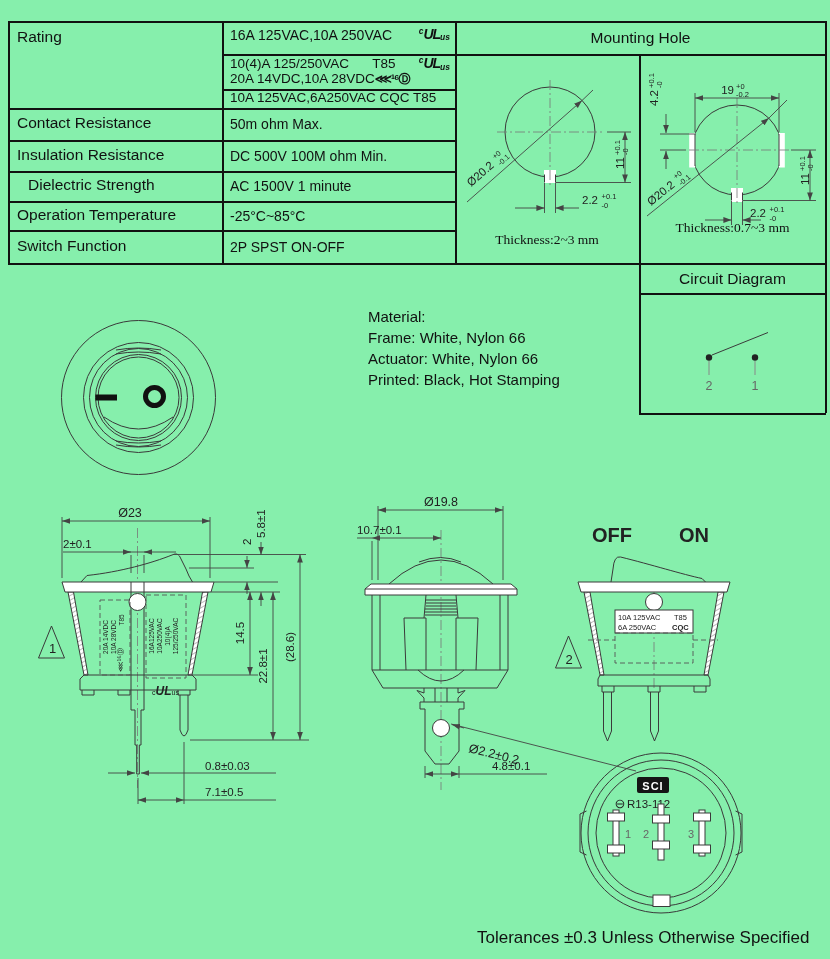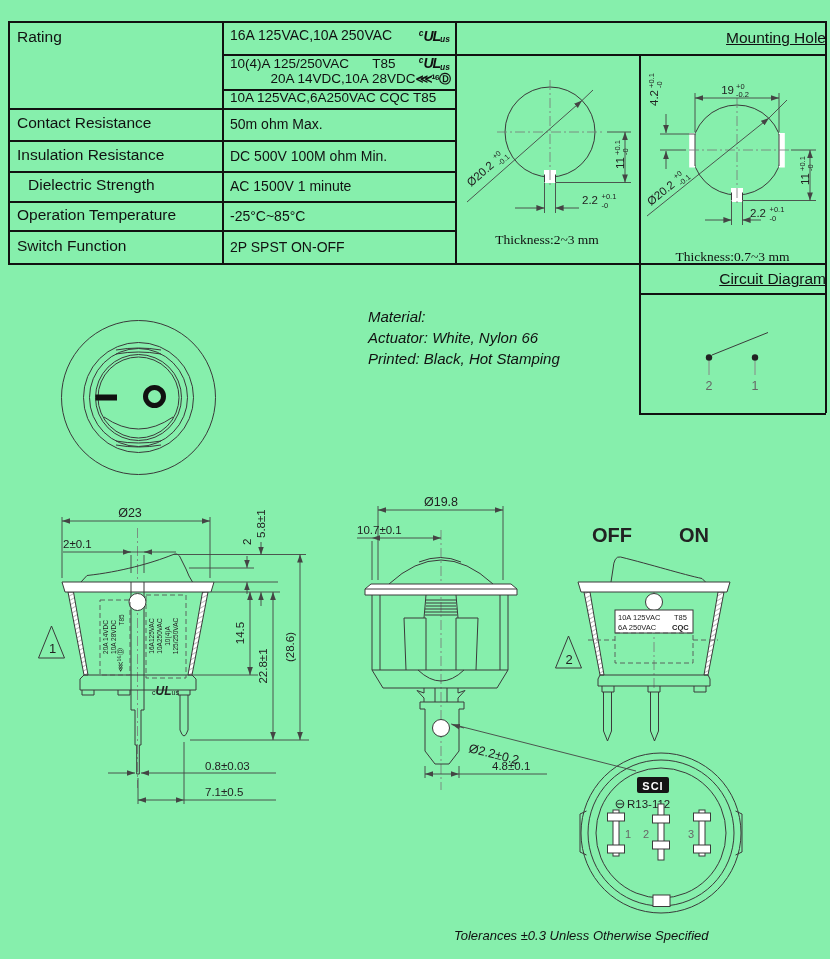--- a/index.html
+++ b/index.html
@@ -1,24 +1,24 @@
 <!DOCTYPE html>
 <html><head>
 <meta charset="utf-8">
 <style>
   html,body{margin:0;padding:0;background:#fff;}
   #page{position:relative;width:830px;height:959px;background:#86efac;overflow:hidden;
         font-family:"Liberation Sans",sans-serif;color:#111;}
-  .abs{position:absolute;font-style:italic;}
+  .abs{position:absolute;}
   .hl{position:absolute;background:#111;height:1.5px;}
   .vl{position:absolute;background:#111;width:1.5px;}
   .cellTxt{position:absolute;font-size:15.5px;color:#111;white-space:nowrap;}
   .valTxt{position:absolute;font-size:14px;color:#111;white-space:nowrap;}
   .small{font-size:13.5px;}
-  .titleTxt{position:absolute;text-align:right;font-size:15.5px;text-decoration:underline;}
+  .titleTxt{position:absolute;text-align:center;font-size:15.5px;}
   .thick{position:absolute;text-align:center;font-size:13.5px;font-family:Liberation Serif, serif;}
   .matLine{font-size:15px;line-height:21px;white-space:pre;}
   .ulm{display:inline-flex;align-items:flex-start;font-style:italic;font-weight:bold;line-height:1;}
   .ulm .s{font-size:8.5px;}
   .ulm .b{font-size:14px;letter-spacing:-1px;}
   .ulm .us{font-size:8.5px;align-self:flex-end;}
   .kmark{font-size:12px;font-weight:bold;letter-spacing:-1px;}
   svg{position:absolute;overflow:visible;}
   .ln{stroke:#3a3a3a;stroke-width:1;fill:none;}
   .lnw{stroke:#3a3a3a;stroke-width:1;fill:#fff;}
@@ -63,61 +63,61 @@
   <div class="hl" style="left:8px;top:140px;width:447px"></div>
   <div class="hl" style="left:8px;top:171px;width:447px"></div>
   <div class="hl" style="left:8px;top:201px;width:447px"></div>
   <div class="hl" style="left:8px;top:230px;width:447px"></div>
   <div class="hl" style="left:8px;top:263px;width:818px"></div>
   <div class="hl" style="left:639px;top:293px;width:187px"></div>
   <div class="hl" style="left:639px;top:413px;width:187px"></div>
 
   <div class="cellTxt" style="left:17px;top:28px">Rating</div>
 
-  <div class="valTxt" style="left:230px;top:27px;width:220px;display:flex;justify-content:space-between;align-items:flex-end">
+  <div class="valTxt" style="left:230px;top:27px;width:220px;display:flex;justify-content:space-between;align-items:flex-start">
     <span>16A 125VAC,10A 250VAC</span>
     <span class="ulm">
         <span class="s">c</span>
         <span class="b">UL</span>
         <span class="us">us</span>
       </span>
   </div>
 
   <div class="valTxt small" style="left:230px;top:56px;width:220px">
     <div style="display:flex;justify-content:space-between">
       <span>10(4)A 125/250VAC</span>
       <span>T85</span>
       <span class="ulm">
           <span class="s">c</span>
           <span class="b">UL</span>
           <span class="us">us</span>
         </span>
     </div>
-    <div style="display:flex;justify-content:flex-end">
+    <div style="display:flex;justify-content:flex-start">
       <span>20A 14VDC,10A 28VDC</span>
       <span class="kmark">⋘¹⁶Ⓓ</span>
     </div>
   </div>
 
   <div class="valTxt small" style="left:230px;top:90px">10A 125VAC,6A250VAC CQC T85</div>
 
   <div class="cellTxt" style="left:17px;top:114px">Contact Resistance</div>
   <div class="valTxt" style="left:230px;top:116px">50m ohm Max.</div>
   <div class="cellTxt" style="left:17px;top:146px">Insulation Resistance</div>
   <div class="valTxt" style="left:230px;top:148px">DC 500V 100M ohm Min.</div>
   <div class="cellTxt" style="left:28px;top:176px">Dielectric Strength</div>
   <div class="valTxt" style="left:230px;top:178px">AC 1500V 1 minute</div>
   <div class="cellTxt" style="left:17px;top:206px">Operation Temperature</div>
   <div class="valTxt" style="left:230px;top:208px">-25°C~85°C</div>
   <div class="cellTxt" style="left:17px;top:237px">Switch Function</div>
   <div class="valTxt" style="left:230px;top:239px">2P SPST ON-OFF</div>
 
   <div class="titleTxt" style="left:455px;top:29px;width:371px">Mounting Hole</div>
   <div class="thick" style="left:455px;top:232px;width:184px">Thickness:2~3 mm</div>
-  <div class="thick" style="left:639px;top:249px;width:187px">Thickness:0.7~3 mm</div>
+  <div class="thick" style="left:639px;top:220px;width:187px">Thickness:0.7~3 mm</div>
   <div class="titleTxt" style="left:639px;top:270px;width:187px">Circuit Diagram</div>
 
   <svg style="left:455px;top:54px" width="184" height="190" viewBox="0 0 184 190">
     <g>
       <circle class="ln" cx="95" cy="78" r="45"></circle>
       <rect class="wh" x="89" y="116" width="12" height="13"></rect>
       <line class="ln" x1="89.5" y1="120.5" x2="89.5" y2="128.5"></line>
       <line class="ln" x1="100.5" y1="120.5" x2="100.5" y2="128.5"></line>
     </g>
     <g>
@@ -240,20 +240,21 @@
       <path class="ln" d="M58,128 Q80.5,132 103,128"></path>
       <path class="ln" d="M58,124 Q80.5,128 103,124"></path>
       <path class="ln" d="M46,100 Q80.5,124 115,100"></path>
     </g>
     <rect x="37.5" y="77.5" width="21.5" height="6" fill="#111"></rect>
     <circle cx="96.5" cy="79.5" r="9" fill="none" stroke="#111" stroke-width="5"></circle>
   </svg>
 
   <div class="abs" style="left:368px;top:306px">
     <div class="matLine">Material:</div>
+    <div class="matLine">Frame: White, Nylon 66</div>
     <div class="matLine">Actuator: White, Nylon 66</div>
     <div class="matLine">Printed: Black, Hot Stamping</div>
   </div>
 
   <svg style="left:28px;top:490px" width="300" height="335" viewBox="0 0 300 335">
     <line class="cl" x1="109.5" y1="38" x2="109.5" y2="298"></line>
     <g>
       <polygon points="40,102 56,185 60,185 45.5,102" fill="url(#hatch)" stroke="#3a3a3a" stroke-width="1"></polygon>
       <polygon points="180,102 164,185 160,185 174.5,102" fill="url(#hatch)" stroke="#3a3a3a" stroke-width="1"></polygon>
       <line class="ln" x1="56" y1="185" x2="164" y2="185"></line>
@@ -529,15 +530,15 @@
     <g>
       <rect class="lnw" x="124" y="60" width="6" height="46"></rect>
       <rect class="lnw" x="118.5" y="63" width="17" height="8"></rect>
       <rect class="lnw" x="118.5" y="95" width="17" height="8"></rect>
     </g>
     <text class="t gray" font-size="11" text-anchor="middle" x="53" y="87.5">1</text>
     <text class="t gray" font-size="11" text-anchor="middle" x="71" y="87.5">2</text>
     <text class="t gray" font-size="11" text-anchor="middle" x="116" y="87.5">3</text>
   </svg>
 
-  <div class="abs" style="left:454px;top:928px;font-size:13px">Tolerances ±0.3 Unless Otherwise Specified</div>
+  <div class="abs" style="left:477px;top:928px;font-size:17px">Tolerances ±0.3 Unless Otherwise Specified</div>
 
 </div>
 
 </body></html>

